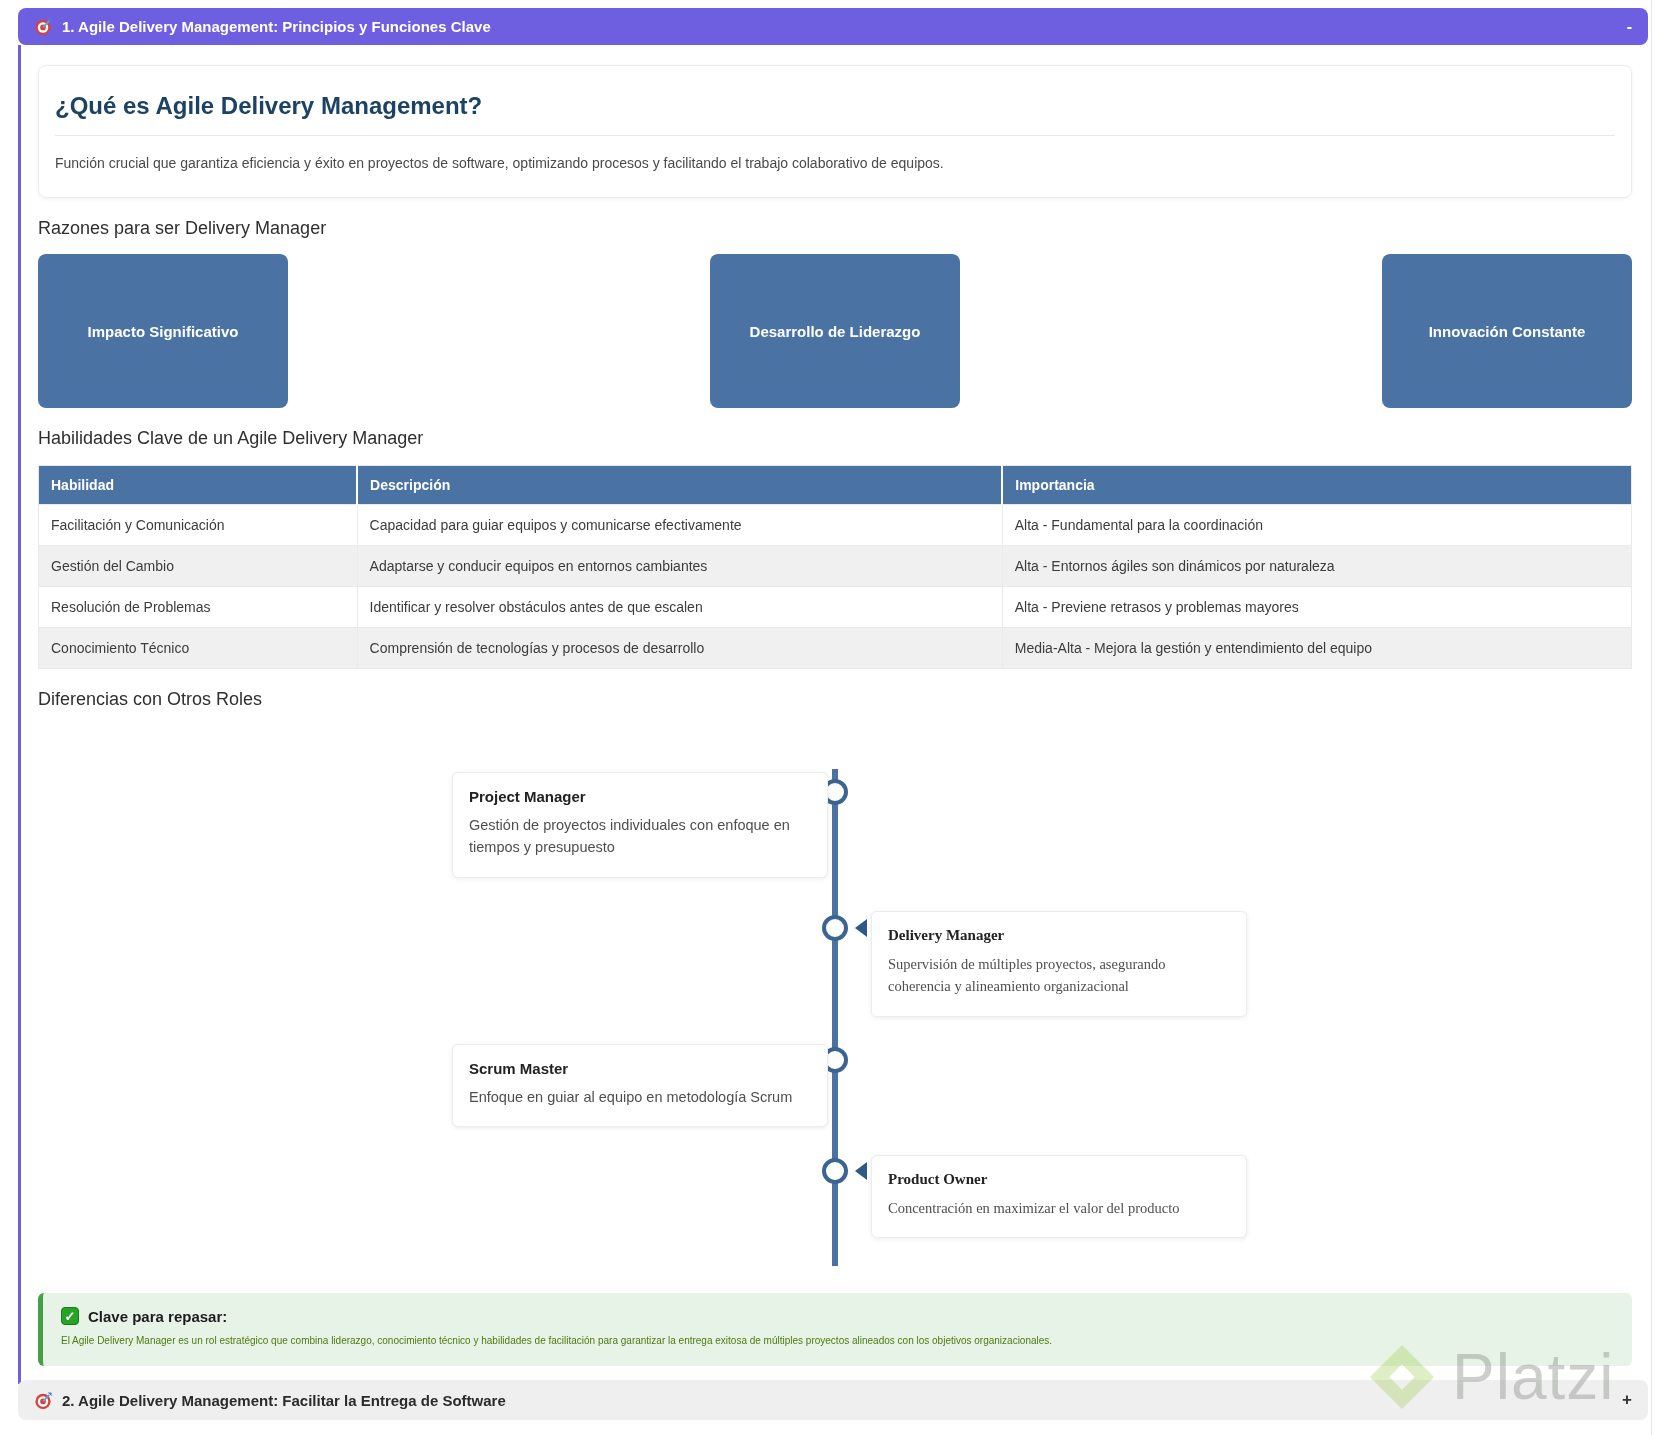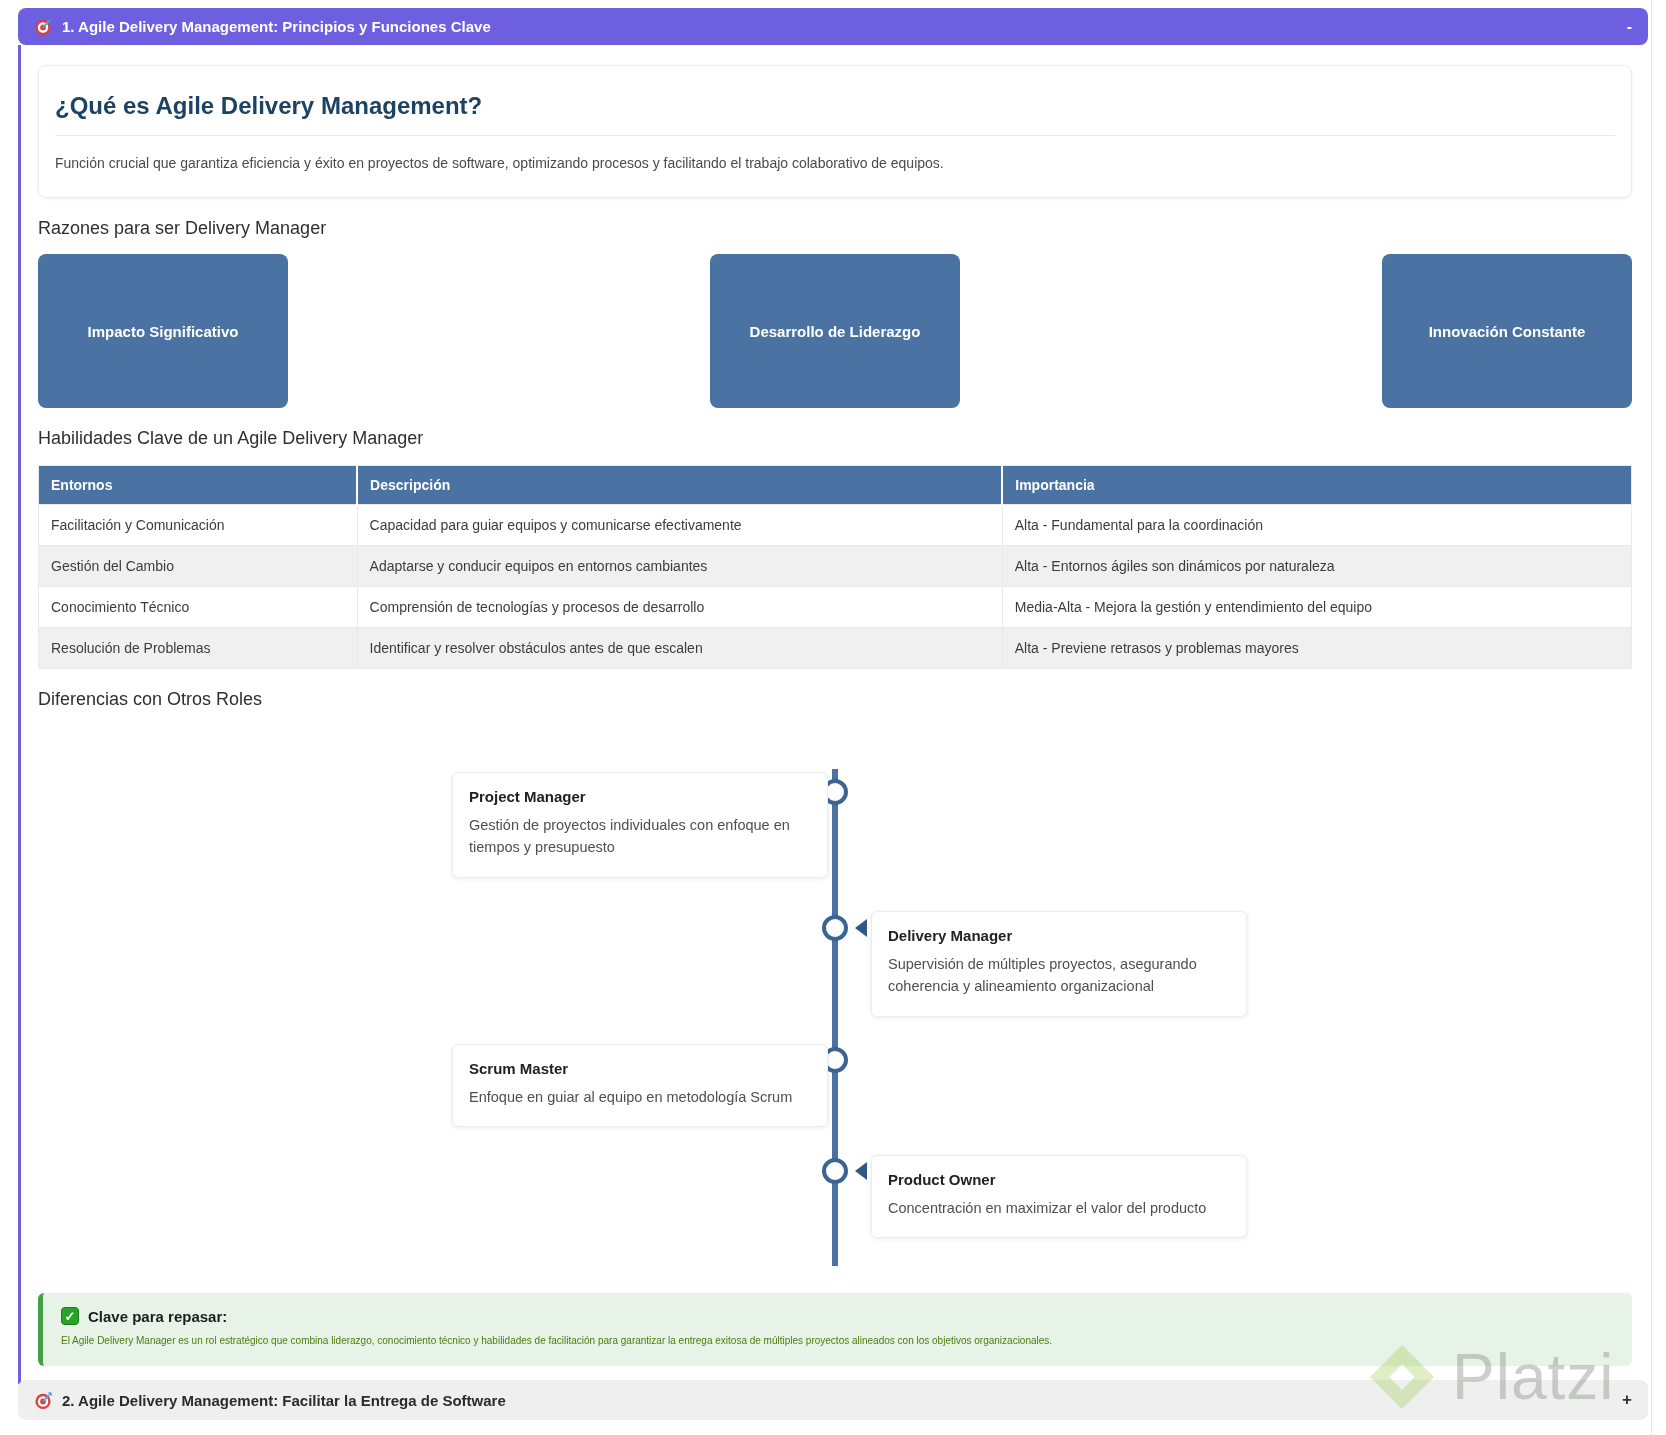--- a/index.html
+++ b/index.html
@@ -29,21 +29,21 @@
   table.skills th { background:#4a73a3; color:#fff; text-align:left; font-weight:bold; padding:11px 12px; border-right:2px solid #fff; }
   table.skills th:last-child { border-right:none; }
   table.skills td { padding:12px; color:#3c3c3c; border:1px solid #eaeaea; }
   table.skills tbody tr:nth-child(even) td { background:#f0f0f0; }
 
   .timeline { position:relative; height:565px; margin-top:12px; }
   .tl-line { position:absolute; left:calc(50% - 3px); top:47px; width:6px; height:497px; background:#4a73a3; }
   .tl-dot { position:absolute; left:calc(50% - 13px); width:26px; height:26px; background:#fff; border:4px solid #3c6493; border-radius:50%; }
   .tl-card { position:absolute; width:376px; background:#fff; border:1px solid #ececec; border-radius:6px; box-shadow:0 1px 5px rgba(0,0,0,.08); padding:15px 16px 18px; }
   .tl-card.left  { left:calc(50% - 383px); }
-  .tl-card.right { left:calc(50% + 36px); }
+  .tl-card.right { left:calc(50% + 36px);font-family:Liberation Serif, serif; }
   .tl-card h3 { font-size:15px; font-weight:bold; color:#222; }
   .tl-card p  { font-size:14.5px; color:#4f4f4f; line-height:1.55; margin-top:9px; }
   .tl-arrow { position:absolute; width:0; height:0; border-top:9px solid transparent; border-bottom:9px solid transparent; }
   .tl-arrow.to-right { left:calc(50% - 32px); border-left:12px solid #2e5984; }
   .tl-arrow.to-left  { left:calc(50% + 20px); border-right:12px solid #2e5984; }
 
   .key-box { background:#e6f3e6; border-left:5px solid #43a047; border-radius:6px; padding:14px 18px 20px; margin-top:6px; }
   .key-title { display:flex; align-items:center; gap:9px; font-weight:bold; font-size:15px; color:#1c1c1c; }
   .check-icon { width:18px; height:18px; background:#27a327; border:1px solid #1b7a1b; border-radius:4px; color:#fff; font-size:13px; font-weight:bold; display:flex; align-items:center; justify-content:center; }
   .key-box p { margin-top:10px; font-size:10px; color:#4d7c0f; }
@@ -98,45 +98,45 @@
 
       <h2 class="section-heading">Habilidades Clave de un Agile Delivery Manager</h2>
       <table class="skills">
         <colgroup>
             <col style="width:20%">
             <col style="width:40.5%">
             <col style="width:39.5%">
           </colgroup>
         <thead>
           <tr>
-            <th>Entornos</th>
+            <th>Habilidad</th>
             <th>Descripción</th>
             <th>Importancia</th>
           </tr>
         </thead>
         <tbody>
           <tr>
             <td>Facilitación y Comunicación</td>
             <td>Capacidad para guiar equipos y comunicarse efectivamente</td>
             <td>Alta - Fundamental para la coordinación</td>
           </tr>
           <tr>
             <td>Gestión del Cambio</td>
             <td>Adaptarse y conducir equipos en entornos cambiantes</td>
             <td>Alta - Entornos ágiles son dinámicos por naturaleza</td>
           </tr>
           <tr>
+            <td>Resolución de Problemas</td>
+            <td>Identificar y resolver obstáculos antes de que escalen</td>
+            <td>Alta - Previene retrasos y problemas mayores</td>
+          </tr>
+          <tr>
             <td>Conocimiento Técnico</td>
             <td>Comprensión de tecnologías y procesos de desarrollo</td>
             <td>Media-Alta - Mejora la gestión y entendimiento del equipo</td>
-          </tr>
-          <tr>
-            <td>Resolución de Problemas</td>
-            <td>Identificar y resolver obstáculos antes de que escalen</td>
-            <td>Alta - Previene retrasos y problemas mayores</td>
           </tr>
         </tbody>
       </table>
 
       <h2 class="section-heading">Diferencias con Otros Roles</h2>
 
       <div class="timeline">
         <div class="tl-line"></div>
 
         <div class="tl-dot" style="top:57px"></div>

